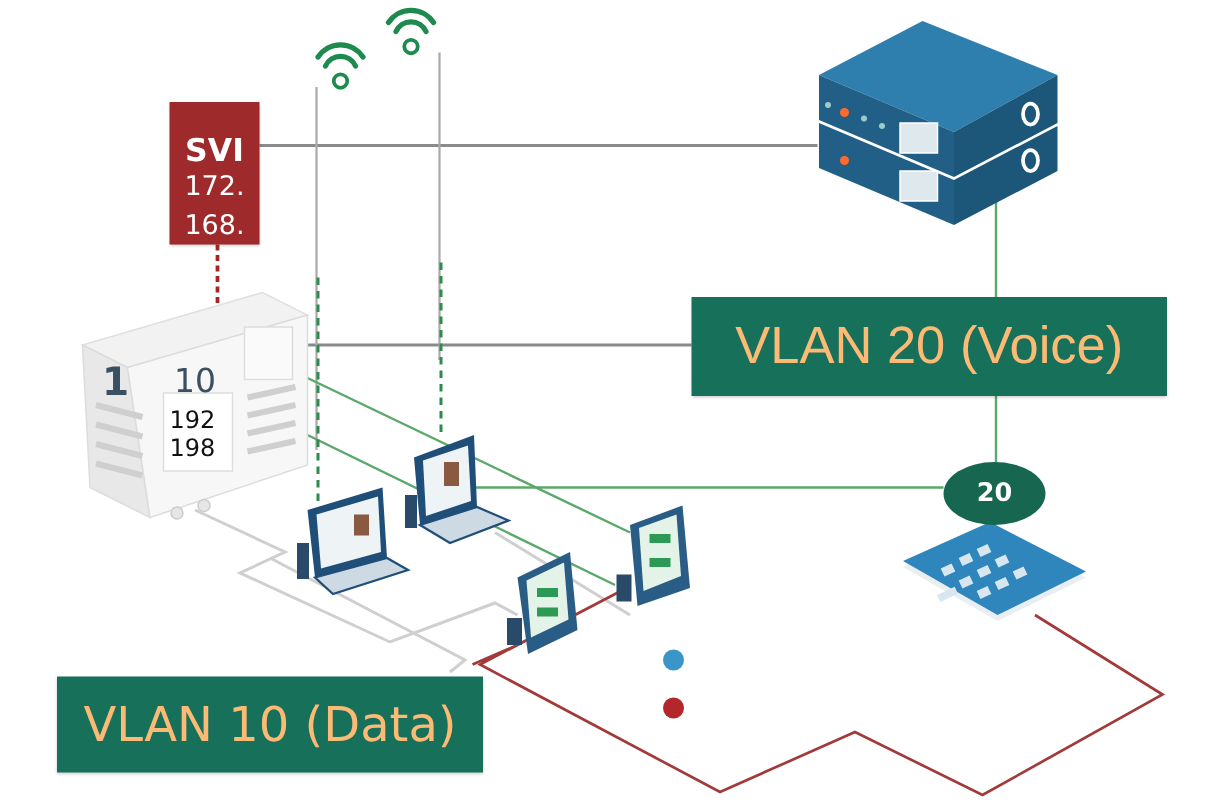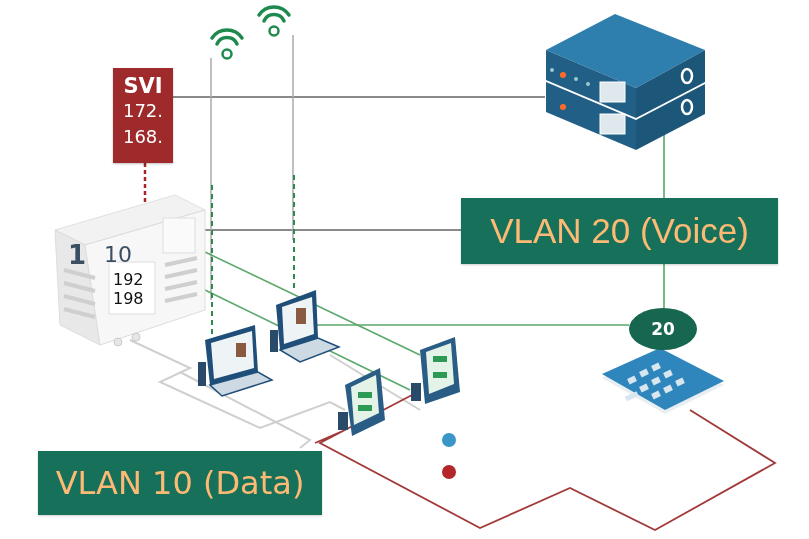--- a/index.html
+++ b/index.html
@@ -1,31 +1,31 @@
 <!DOCTYPE html>
 <html><head>
 <meta charset="utf-8">
 <style>
   html, body { margin:0; padding:0; background:#ffffff; }
   body { width:809px; height:539px; position:relative; overflow:hidden; font-family:"Liberation Sans", sans-serif; }
   svg.scene { position:absolute; left:0; top:0; }
   .svi-box { position:absolute; left:113px; top:68px; width:60px; height:95px; background:#9e2a2b; color:#fff; text-align:center; box-shadow:0 1px 2px rgba(0,0,0,.25); }
-  .svi-box .t1 { font-family:"DejaVu Sans", sans-serif; font-weight:bold; font-size:21px; margin-top:6px; line-height:24px; }
+  .svi-box .t1 { font-family:"DejaVu Sans", sans-serif; font-weight:bold; font-size:21px; margin-top:20px; line-height:24px; }
   .svi-box .t2 { font-family:"DejaVu Sans", sans-serif; font-size:18px; line-height:26px; }
   .vlan-label { position:absolute; background:#17705a; color:#fdba74; box-shadow:0 1px 2px rgba(0,0,0,.2); display:flex; align-items:center; justify-content:center; }
   .vlan20 { left:461px; top:198px; width:317px; height:66px; font-size:35px; }
   .vlan10 { left:38px; top:451px; width:284px; height:64px; font-family:"DejaVu Sans", sans-serif; font-size:32px; }
   .badge20 { position:absolute; left:629px; top:308px; width:68px; height:42px; border-radius:50%; background:#17664f; color:#fff; font-family:"DejaVu Sans", sans-serif; font-weight:bold; font-size:17px; display:flex; align-items:center; justify-content:center; }
   .legend { position:absolute; left:442px; top:424px; font-family:"DejaVu Sans", sans-serif; font-size:18px; color:#111; }
   .legend .row { display:flex; align-items:center; height:32px; }
   .legend .dot { width:14px; height:14px; border-radius:50%; margin-right:17px; }
   .legend .row2 .lbl { margin-left:6px; }
   .sw-text { position:absolute; font-family:"DejaVu Sans", sans-serif; color:#3b4f63; }
   .sw-one { left:68px; top:240px; font-size:26px; font-weight:bold; }
-  .sw-ten { left:104px; top:242px; font-size:22px; }
+  .sw-ten { left:116px; top:242px; font-size:22px; }
   .sw-ip { position:absolute; left:113px; top:270px; width:40px; text-align:left; font-family:"DejaVu Sans", sans-serif; font-size:16px; color:#111; line-height:19px; }
 </style>
 </head>
 <body>
 
 <svg class="scene" width="809" height="539" viewBox="0 0 809 539">
 
   <g stroke="#8a8a8a" stroke-width="2" fill="none">
     <line x1="173" y1="97" x2="545" y2="97"></line>
     <line x1="205" y1="230" x2="461" y2="230"></line>

